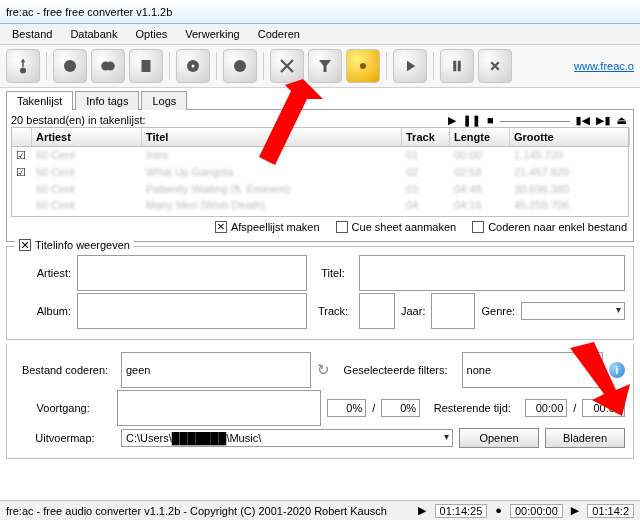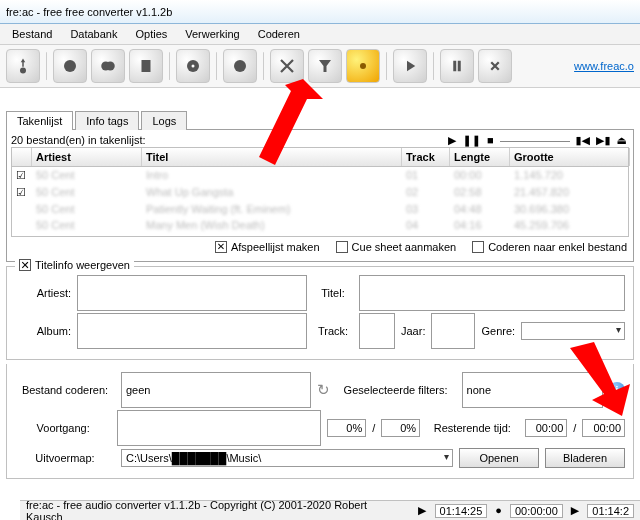--- a/index.html
+++ b/index.html
@@ -6,21 +6,21 @@
   body { margin:0; background:#fff; width:640px; height:520px; overflow:hidden; position:relative;}
   .titlebar { background:linear-gradient(#fff,#e4f1fb); border-bottom:1px solid #8db6d9; height:24px; display:flex; align-items:center; padding:0 6px; color:#000;}
   .menubar { display:flex; gap:2px; padding:2px 4px; border-bottom:1px solid #d0d0d0; background:#f3f3f3;}
   .menuitem { padding:2px 8px; cursor:default;}
   .toolbar { display:flex; align-items:center; padding:4px 6px; border-bottom:1px solid #d0d0d0; background:#f7f7f7; gap:4px;}
   .tbtn { width:34px; height:34px; border:1px solid #c8c8c8; border-radius:4px; background:radial-gradient(circle at 30% 30%,#fff,#cfcfcf); display:flex; align-items:center; justify-content:center; position:relative;}
   .tbtn.sep { width:0; border:none; background:none; border-left:1px solid #ccc; height:28px; margin:0 2px;}
   .tbtn.gear { background:radial-gradient(circle at 30% 30%,#fff27a,#f0a400);}
   .tbtn svg{width:18px;height:18px;fill:#555;}
   .link { margin-left:auto; color:#0066cc; text-decoration:underline; cursor:pointer;}
-  .tabs { display:flex; margin:22px 6px 0 6px;}
+  .tabs { display:flex; margin:2px 6px 0 6px;}
   .tab { border:1px solid #a0a0a0; border-bottom:none; padding:3px 10px; background:#f0f0f0; margin-right:2px; position:relative; top:1px;}
   .tab.active { background:#fff; font-weight:normal;}
   .tabbody { border:1px solid #a0a0a0; margin:0 6px; padding:4px; background:#fff;}
   .count-row{display:flex;}
   .playback { display:flex; gap:6px; font-size:14px; margin-left:auto; padding-right:2px;}
   .playback span{cursor:pointer;}
   .gridhead { display:grid; grid-template-columns:20px 110px 260px 48px 60px 120px; background:linear-gradient(#fff,#e6e6e6); border:1px solid #c0c0c0; font-weight:bold;}
   .gridhead div{padding:3px 4px; border-right:1px solid #d0d0d0;}
   .gridbody { border:1px solid #c0c0c0; border-top:none; height:70px; overflow:hidden;}
   .grow{display:grid; grid-template-columns:20px 110px 260px 48px 60px 120px;}
@@ -31,21 +31,21 @@
   .chk .box{width:12px;height:12px;border:1px solid #555;display:flex;align-items:center;justify-content:center;font-size:10px;line-height:1;}
   .fieldset { border:1px solid #c0c0c0; margin:4px 6px; padding:6px 8px 8px 8px; position:relative;}
   .fieldset .legend { position:absolute; top:-8px; left:8px; background:#fff; padding:0 4px; display:flex; gap:4px; align-items:center;}
   .frow {display:flex; align-items:center; gap:6px; margin:2px 0;}
   .lbl{width:56px; text-align:right;}
   .lbl2{text-align:center;}
   .input{border:1px solid #9b9b9b; height:18px; padding:17px 4px; background:#fff; flex:1; display:flex; align-items:center;}
   .select{border:1px solid #9b9b9b; height:18px; padding:0 14px 0 4px; background:#fff; position:relative; display:flex; align-items:center;}
   .select::after{content:"▾"; position:absolute; right:3px; top:1px; font-size:10px; color:#333;}
   .btn{border:1px solid #8a8a8a; background:linear-gradient(#fff,#e0e0e0); height:20px; padding:0 0; display:flex; align-items:center; justify-content:center;}
-  .statusbar{position:absolute; bottom:0; left:0; right:0; height:20px; border-top:1px solid #c0c0c0; background:#f1f1f1; display:flex; align-items:center; padding:0 6px; gap:12px;margin-left:20px;}
+  .statusbar{position:absolute; bottom:0; left:0; right:0; height:20px; border-top:1px solid #c0c0c0; background:#f1f1f1; display:flex; align-items:center; padding:0 6px; gap:12px;}
   .statusbar .sr{margin-left:auto; display:flex; gap:8px;}
   .timeb{border:1px solid #a9a9a9; padding:0 4px; background:#fff;}
   .arrow{position:absolute; pointer-events:none;}
   .gearsmall{width:16px;height:16px;border-radius:50%;background:radial-gradient(circle at 30% 30%,#ffeb7a,#f09c00);border:1px solid #c07c00;}
   .infoicon{width:16px;height:16px;border-radius:50%;background:radial-gradient(circle at 30% 30%,#9fd4ff,#2a7fd6);color:#fff;display:flex;align-items:center;justify-content:center;font-weight:bold;font-size:10px;}
   .pctbox{border:1px solid #9b9b9b;height:18px;width:40px;display:flex;align-items:center;justify-content:flex-end;padding:0 3px;background:#fff;}
 </style>
 </head>
 <body>
 

